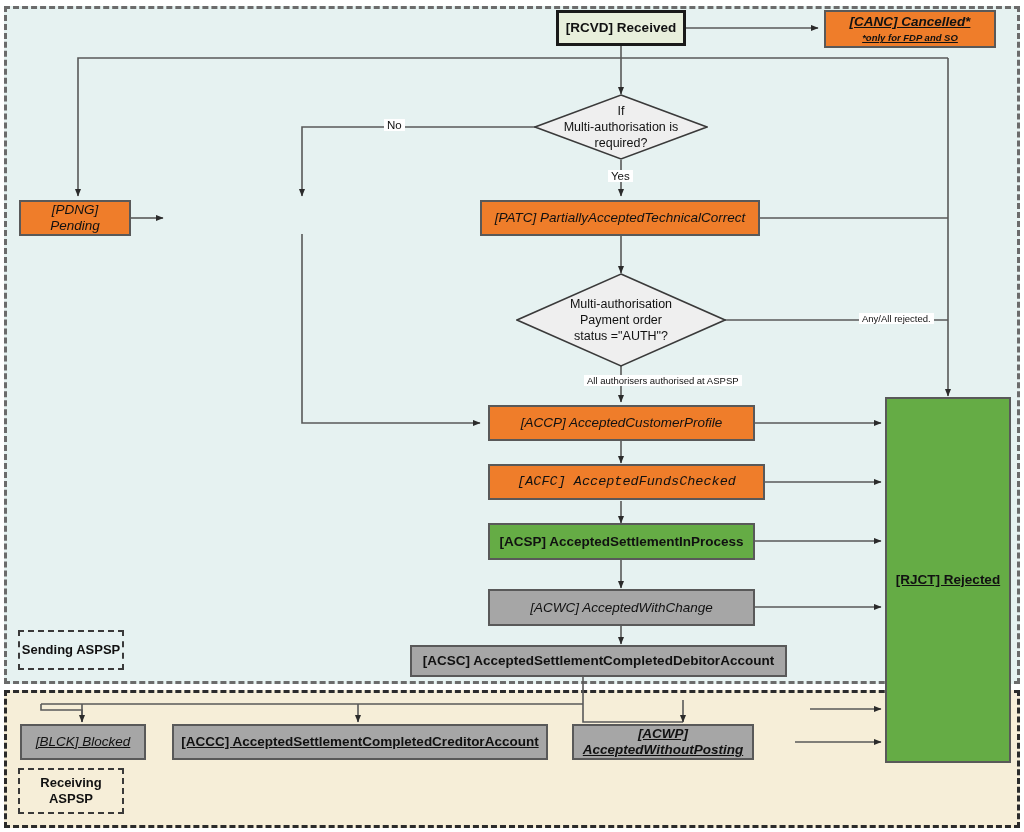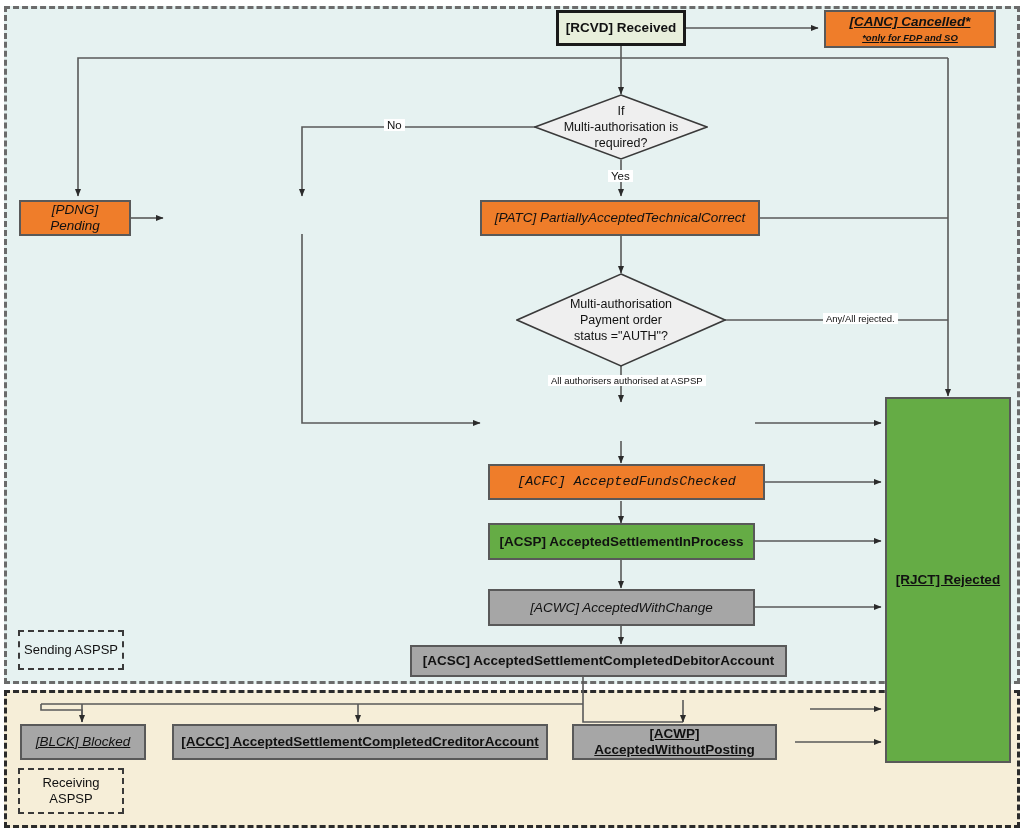--- a/index.html
+++ b/index.html
@@ -6,21 +6,21 @@
   body{font-family:"Liberation Sans",sans-serif;}
   #canvas{position:relative;width:1024px;height:832px;overflow:hidden;background:#ffffff;}
 
   
   .region{position:absolute;box-sizing:border-box;}
   #sending-region{left:4px;top:6px;width:1016px;height:678px;background:#e6f2f1;border:3px dashed #6b6b6b;}
   #receiving-region{left:4px;top:690px;width:1016px;height:138px;background:#f6eed8;border:3px dashed #2b2b2b;}
 
   .region-tag{position:absolute;box-sizing:border-box;border:2px dashed #3a3a3a;background:transparent;
               display:flex;align-items:center;justify-content:center;text-align:center;
-              font-weight:normal;font-size:13px;color:#111;line-height:1.25;}
+              font-weight:bold;font-size:13px;color:#111;line-height:1.25;}
   #tag-sending{left:18px;top:630px;width:106px;height:40px;}
   #tag-receiving{left:18px;top:768px;width:106px;height:46px;justify-content:center;}
 
   
   .node{position:absolute;box-sizing:border-box;display:flex;flex-direction:column;
         justify-content:center;text-align:center;
         border:2px solid #595959;font-size:13.5px;line-height:1.18;color:#111;padding:2px 6px;}
   .node .sub{font-size:9.5px;font-weight:bold;font-style:italic;text-decoration:underline;margin-top:2px;}
   .orange{background:#ef7d2a;}
   .green{background:#65ac45;}
@@ -35,21 +35,21 @@
   .diamond svg{position:absolute;left:0;top:0;}
   .diamond .dlabel{position:absolute;left:0;top:0;width:100%;height:100%;
       display:flex;align-items:center;justify-content:center;text-align:center;
       font-size:12.5px;line-height:1.3;color:#111;}
 
   
   #wires{position:absolute;left:0;top:0;width:1024px;height:832px;pointer-events:none;}
 
   
   .elabel{position:absolute;background:#ffffff;font-size:11.5px;color:#111;padding:0 3px;white-space:nowrap;}
-  .elabel.small{font-size:9.5px;}
+  .elabel.small{font-size:9.5px;margin-left:36px;}
 </style>
 </head>
 <body>
 
 <div id="canvas">
 
   <div class="region" id="sending-region"></div>
   <div class="region" id="receiving-region"></div>
 
   <svg id="wires" viewBox="0 0 1024 832">
@@ -151,20 +151,23 @@
 
   <div class="node orange" style="left:19px;top:200px;width:112px;height:36px;">
     <div class="ital">[PDNG] Pending</div>
   </div>
 
 
   <div class="node orange" style="left:480px;top:200px;width:280px;height:36px;">
     <div class="ital">[PATC] PartiallyAcceptedTechnicalCorrect</div>
   </div>
 
+  <div class="node orange" style="left:488px;top:405px;width:267px;height:36px;">
+    <div class="ital">[ACCP] AcceptedCustomerProfile</div>
+  </div>
 
   <div class="node orange" style="left:488px;top:464px;width:277px;height:36px;font-family:Liberation Mono, monospace;">
     <div class="ital">[ACFC] AcceptedFundsChecked</div>
   </div>
 
   <div class="node green" style="left:488px;top:523px;width:267px;height:37px;">
     <div class="bold">[ACSP] AcceptedSettlementInProcess</div>
   </div>
 
   <div class="node grey" style="left:488px;top:589px;width:267px;height:37px;">
@@ -180,21 +183,21 @@
   </div>
 
   <div class="node grey" style="left:172px;top:724px;width:376px;height:36px;">
     <div class="bold ul">[ACCC] AcceptedSettlementCompletedCreditorAccount</div>
   </div>
 
   <div class="node grey" style="left:20px;top:724px;width:126px;height:36px;">
     <div class="ital ul">[BLCK] Blocked</div>
   </div>
 
-  <div class="node grey" style="left:572px;top:724px;width:205px;height:36px;">
+  <div class="node grey" style="left:572px;top:724px;width:182px;height:36px;font-style:italic;">
     <div class="bold ul">[ACWP] AcceptedWithoutPosting</div>
   </div>
 
   <div class="region-tag" id="tag-sending">
     <span>Sending ASPSP</span>
   </div>
   <div class="region-tag" id="tag-receiving">
     <span>
       <span style="display:block">Receiving</span>
       <span style="display:block">ASPSP</span>

